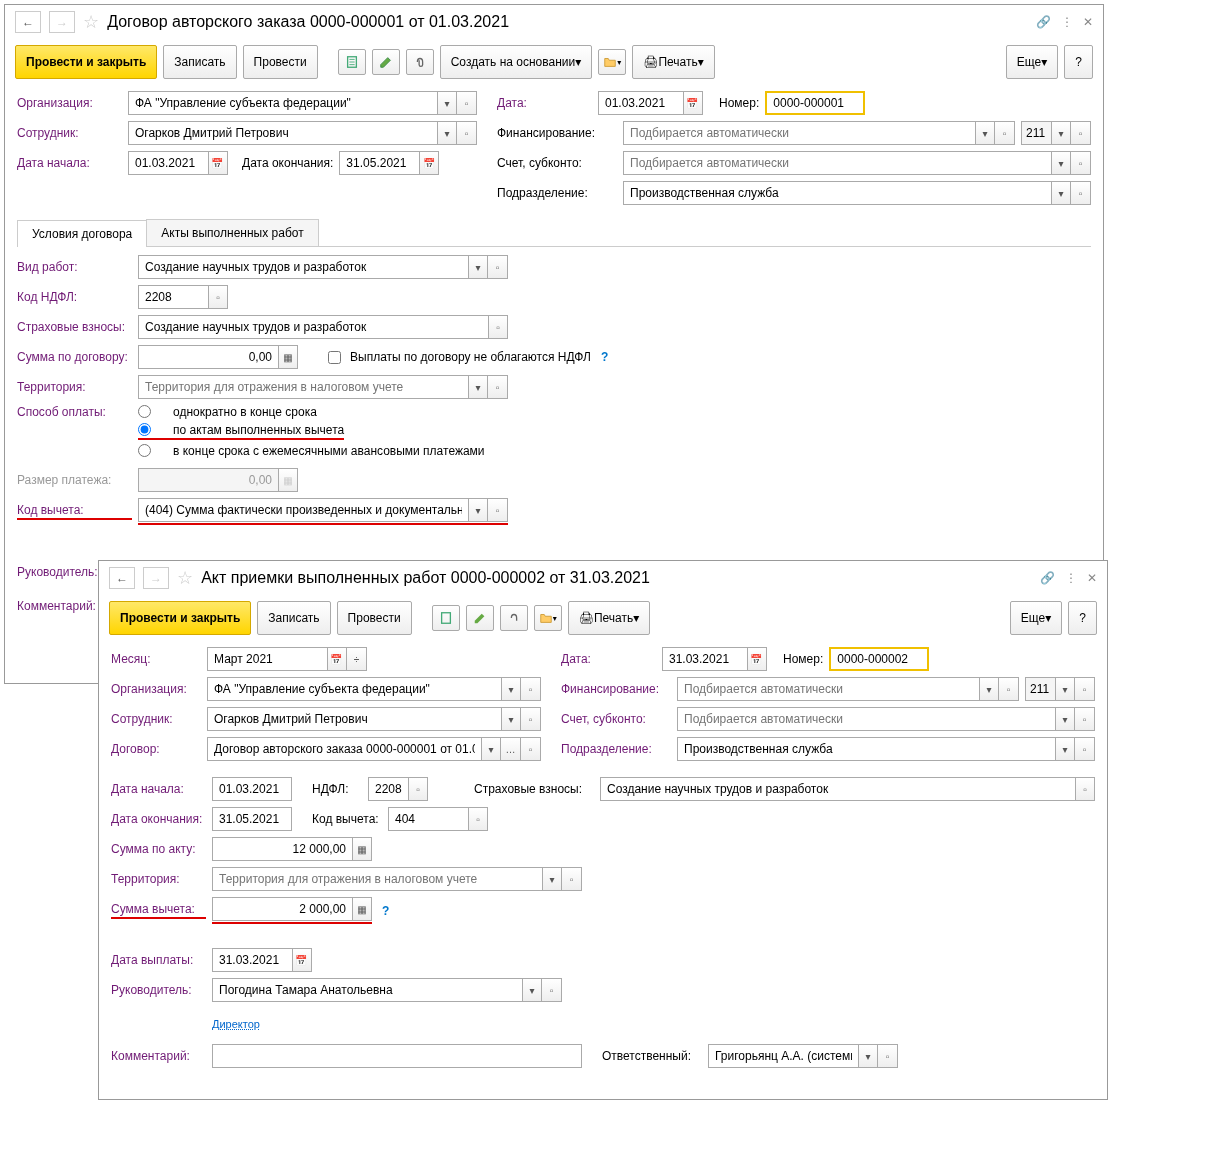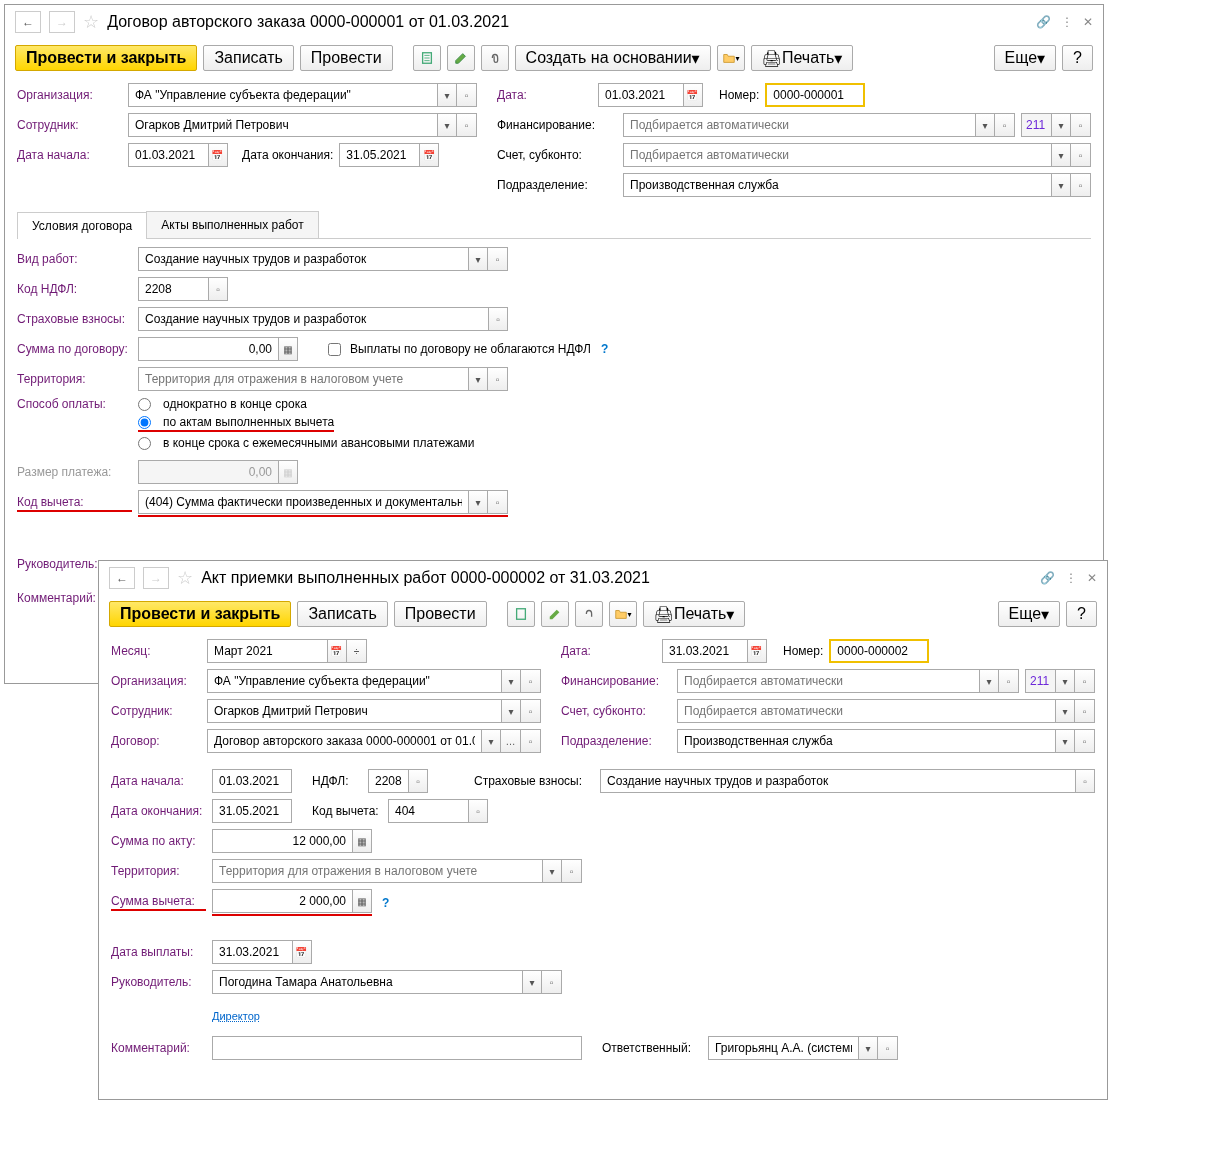--- a/index.html
+++ b/index.html
@@ -8,21 +8,21 @@
 .w1 { left: 4px; top: 4px; width: 1100px; height: 680px; }
 .w2 { left: 98px; top: 560px; width: 1010px; height: 540px; }
 .titlebar { display: flex; align-items: center; padding: 6px 10px; gap: 8px; }
 .title { font-size: 16px; font-weight: 400; flex: 1; }
 .navbtn { width: 26px; height: 22px; border: 1px solid #ccc; background: #fff; display: inline-flex; align-items: center; justify-content: center; cursor: pointer; color: #555; }
 .navbtn.disabled { color: #ccc; }
 .star { font-size: 18px; color: #ccc; cursor: pointer; }
 .titleicons { display: flex; gap: 10px; align-items: center; color: #888; }
 .titleicons span { cursor: pointer; }
 .toolbar { display: flex; align-items: center; gap: 6px; padding: 6px 10px; }
-.btn { border: 1px solid #aaa; background: linear-gradient(#fff,#eee); padding: 4px 10px; cursor: pointer; font-size: 16px; border-radius: 2px; height: 26px; display: inline-flex; align-items: center; }
+.btn { border: 1px solid #aaa; background: linear-gradient(#fff,#eee); padding: 4px 10px; cursor: pointer; font-size: 12px; border-radius: 2px; height: 34px; display: inline-flex; align-items: center; }
 .btn.yellow { background: linear-gradient(#ffe868,#ffd500); border-color: #d4a800; font-weight: bold; }
 .iconbtn { width: 28px; height: 26px; border: 1px solid #aaa; background: linear-gradient(#fff,#eee); display: inline-flex; align-items: center; justify-content: center; cursor: pointer; border-radius: 2px; }
 .iconbtn svg { width: 14px; height: 14px; }
 .spacer { flex: 1; }
 .body { padding: 6px 12px; }
 .row { display: flex; align-items: center; margin-bottom: 6px; gap: 6px; }
 .lbl { width: 105px; font-size: 12px; color: #701a75; }
 .lbl.w2l { width: 115px; }
 .lbl.dis { color: #999; }
 .input { border: 1px solid #aaa; background: #fff; height: 24px; padding: 2px 4px; font-size: 12px; display: inline-flex; align-items: center; }
@@ -32,29 +32,29 @@
 .inputgrp { display: inline-flex; }
 .inputgrp .input { border-right: none; }
 .inputgrp .sbtn { width: 20px; height: 24px; border: 1px solid #aaa; background: linear-gradient(#fff,#eee); display: inline-flex; align-items: center; justify-content: center; cursor: pointer; font-size: 10px; color: #555; }
 .inputgrp .sbtn + .sbtn { border-left: none; }
 .col2 { display: flex; gap: 20px; }
 .leftcol { flex: 0 0 460px; }
 .rightcol { flex: 1; }
 .tabs { display: flex; border-bottom: 1px solid #ccc; margin: 8px 0; }
 .tab { padding: 6px 14px; border: 1px solid #ccc; border-bottom: none; background: #f5f5f5; cursor: pointer; margin-right: -1px; }
 .tab.active { background: #fff; position: relative; top: 1px; }
-.radio { display: flex; align-items: flex-end; gap: 12px; margin-bottom: 4px; }
+.radio { display: flex; align-items: flex-start; gap: 22px; margin-bottom: 4px; }
 .radio input { margin: 0; }
 .checkbox { display: inline-flex; align-items: center; gap: 6px; }
 .hint { font-size: 11px; color: #8a7a4a; line-height: 1.4; margin-top: 6px; }
 .underline-red { border-bottom: 2px solid #d00; padding-bottom: 1px; }
 .link { color: #0066cc; text-decoration: underline dotted; cursor: pointer; font-size: 11px; margin-top: 10px; }
 .q { color: #0077cc; font-weight: bold; cursor: pointer; margin-left: 4px; }
 .rightlbl { width: 120px; }
-.placeholder { color: #6d28d9; }
+.placeholder { color: #000000; }
 </style>
 </head>
 <body>
 
 <div class="window w1">
   <div class="titlebar">
     <span class="navbtn">←</span>
     <span class="navbtn disabled">→</span>
     <span class="star">☆</span>
     <span class="title">Договор авторского заказа 0000-000001 от 01.03.2021</span>

